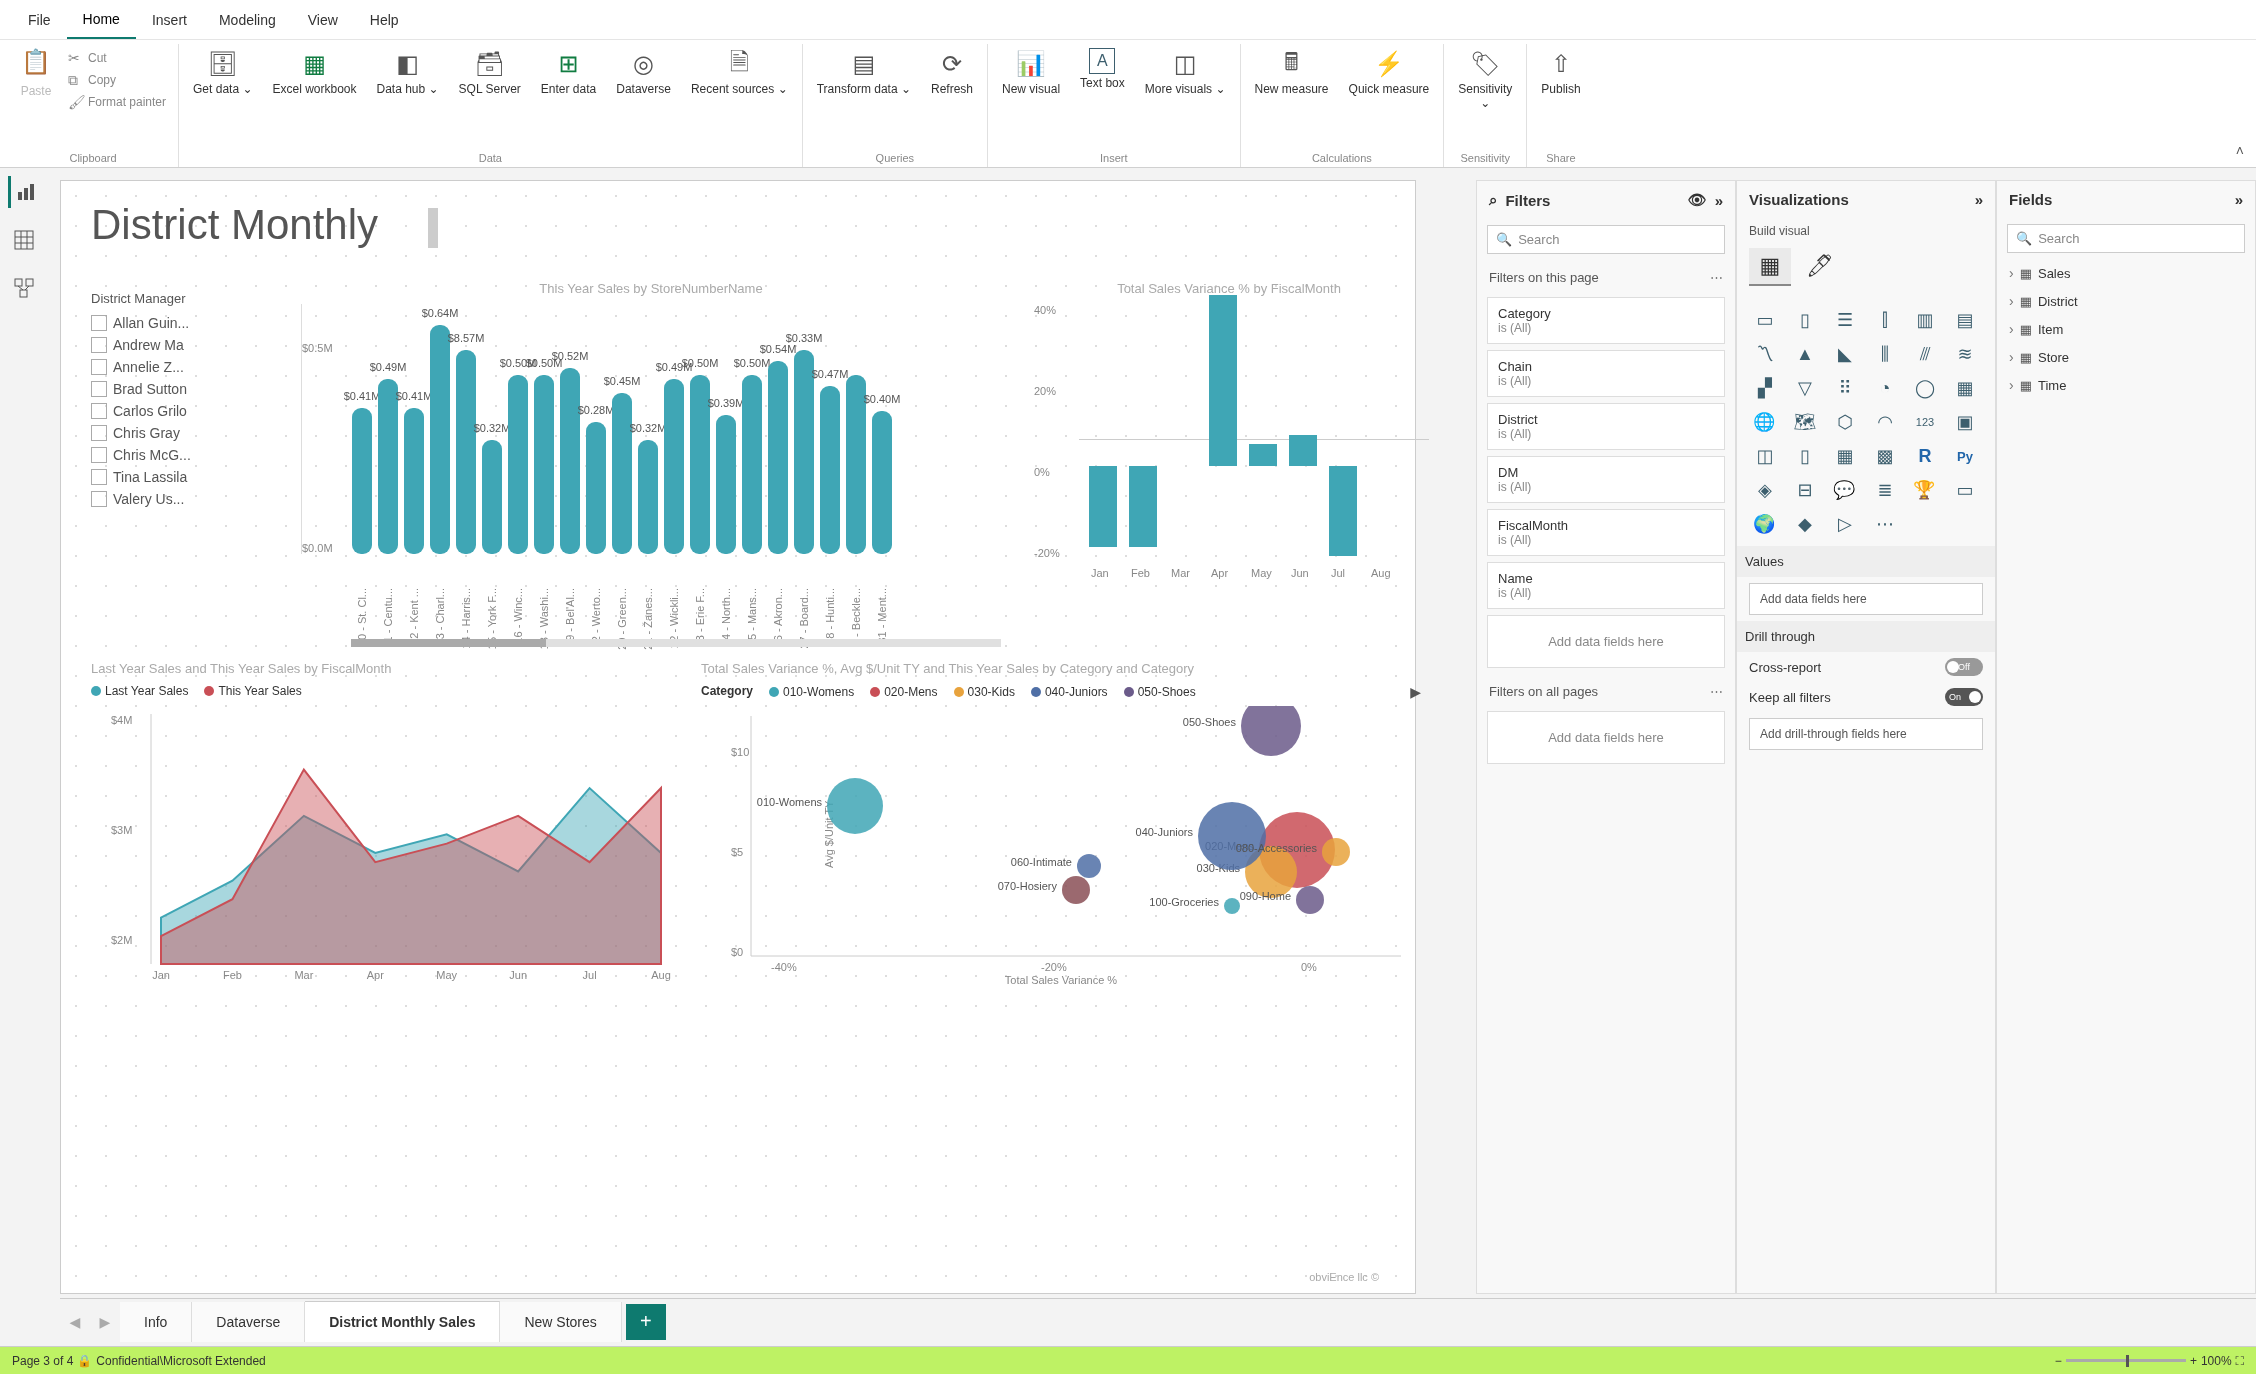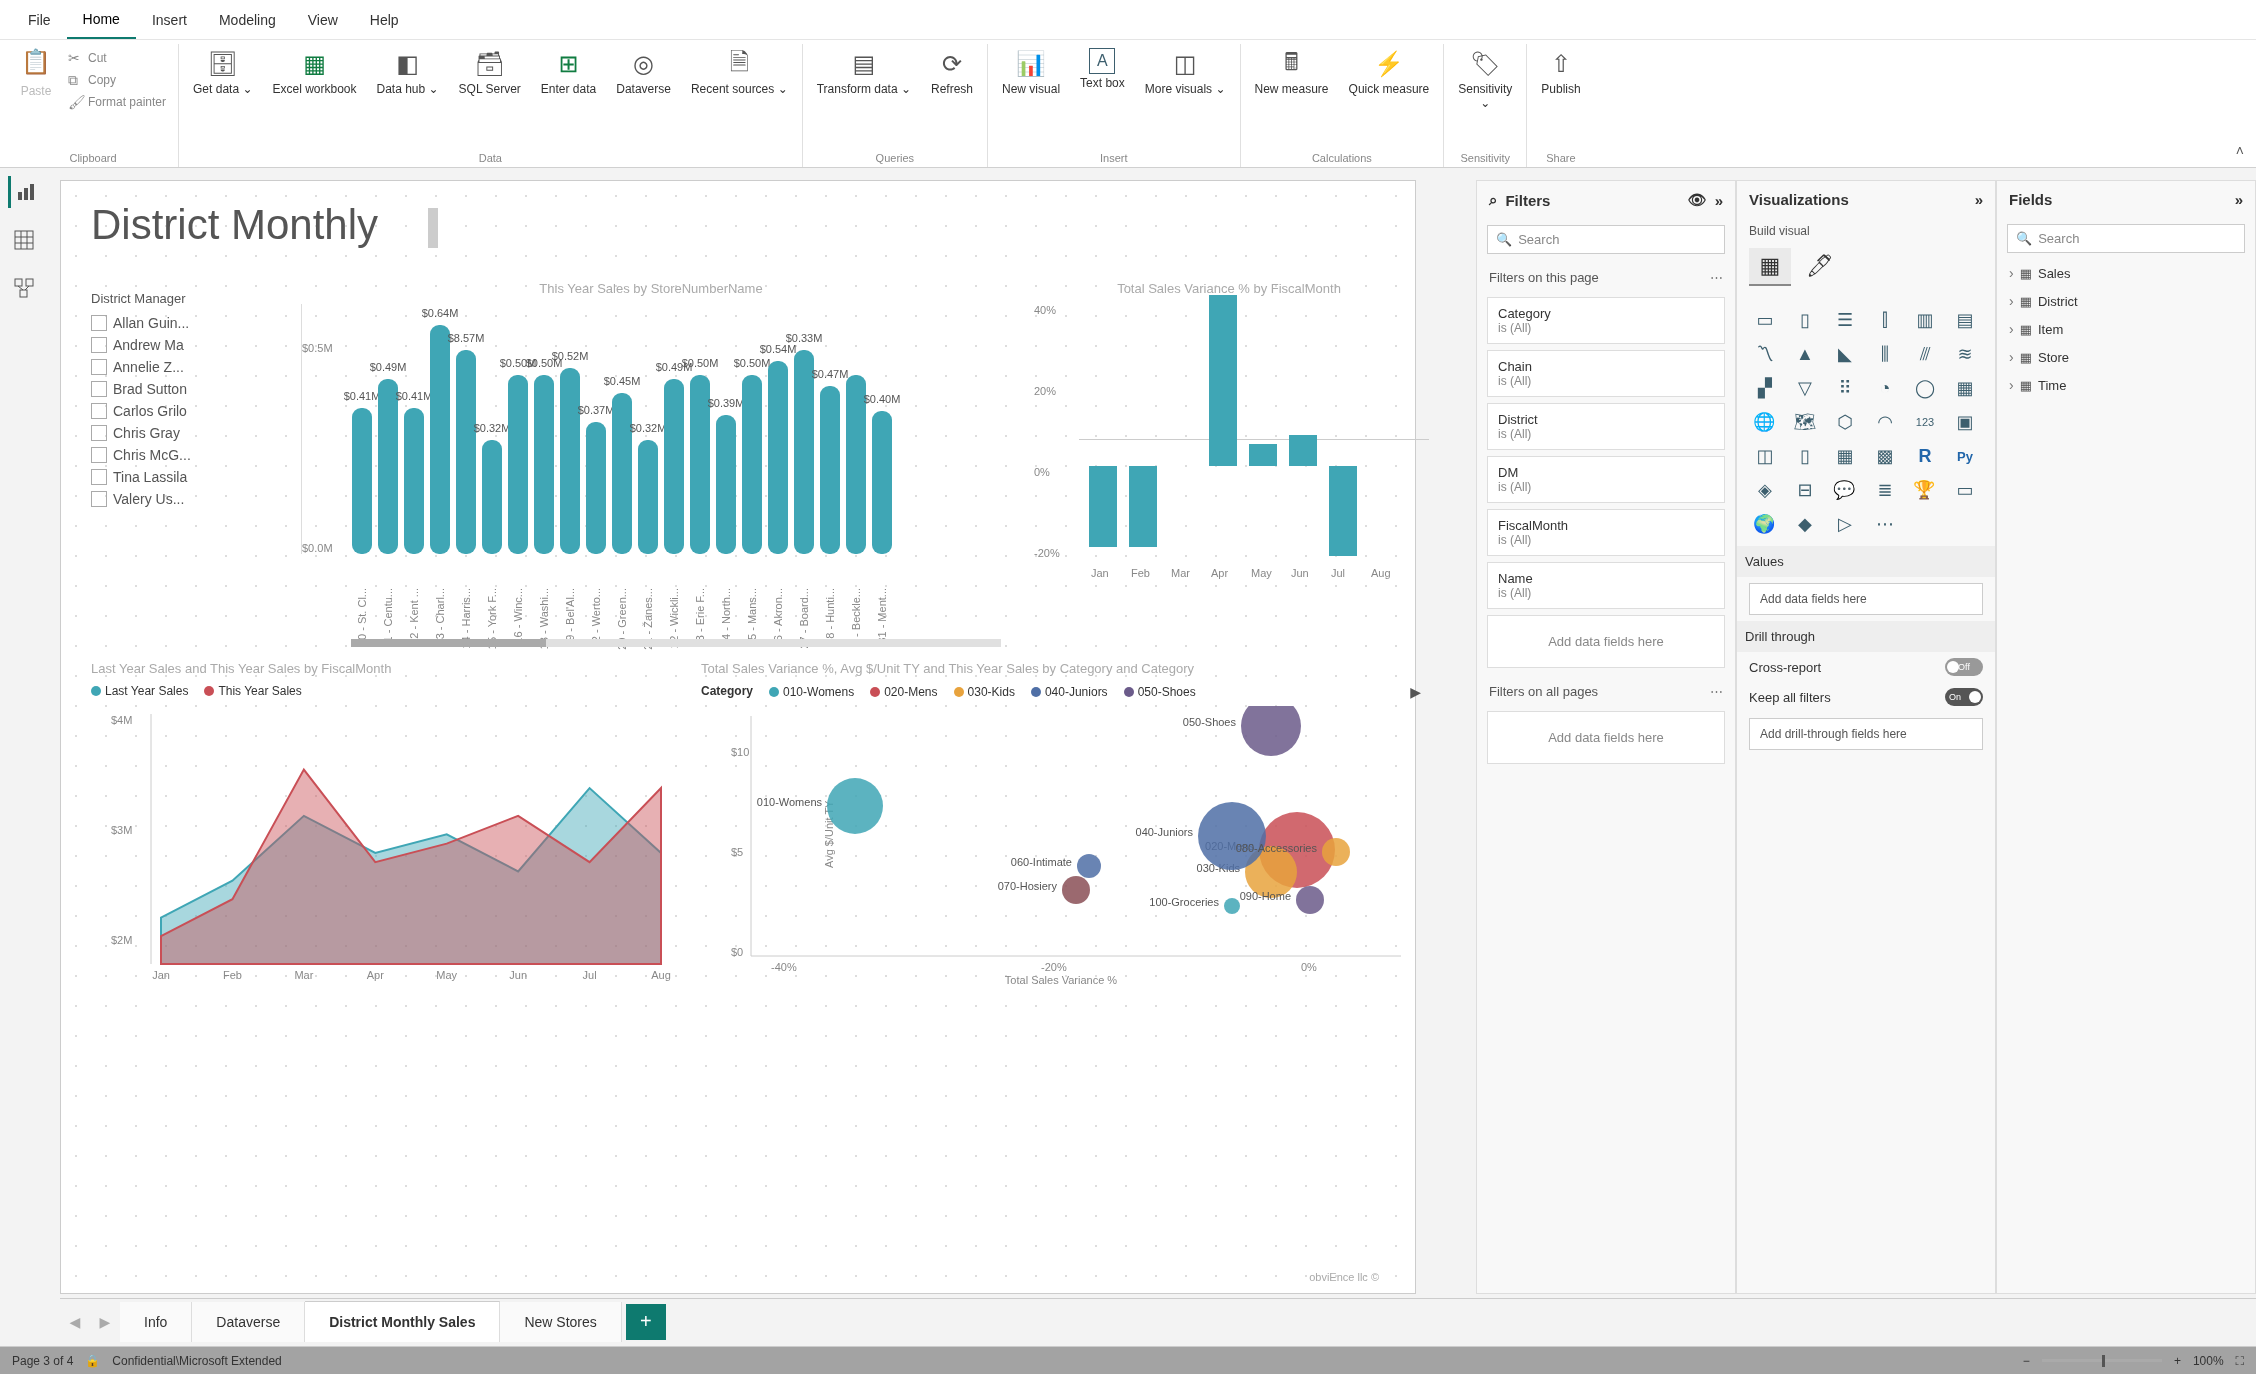--- a/index.html
+++ b/index.html
@@ -111,21 +111,21 @@
 .field-ico { font-size: 13px; color: #555;}
 
 
 .page-tabs { position: absolute; left: 60px; right: 0; bottom: 30px; height: 46px; background: #f3f3f3; display: flex; align-items: center; border-top: 1px solid #ccc;}
 .tab-nav { width: 30px; text-align: center; color: #aaa; font-size: 14px;}
 .page-tab { padding: 12px 24px; font-size: 14px; border-right: 1px solid #ddd; background: #fafafa; cursor: pointer;}
 .page-tab.active { background: #fff; font-weight: 600; border-top: 1px solid #ccc;}
 .add-tab { width: 40px; height: 36px; background: #0e7a6f; color: #fff; display: flex; align-items: center; justify-content: center; font-size: 20px; margin-left: 4px;}
 
 
-.status-bar { position: absolute; left: 0; right: 0; bottom: 0; height: 28px; background: #a3a3a3; border-top: 1px solid #ccc; display: flex; align-items: center; padding: 0 12px; font-size: 12px; gap: 12px;}
+.status-bar { position: absolute; left: 0; right: 0; bottom: 0; height: 28px; background: #bef264; border-top: 1px solid #ccc; display: flex; align-items: center; padding: 0 12px; font-size: 12px; gap: 4px;}
 .status-bar .spacer { flex: 1;}
 .zoom-slider { width: 120px; height: 3px; background: #aaa; position: relative;}
 .zoom-slider::after { content: ""; position: absolute; left: 50%; top: -4px; width: 3px; height: 12px; background: #555;}
 
 svg text { font-family: "Segoe UI", sans-serif;}
 </style>
 </head>
 <body>
 
 <div class="menubar">
@@ -345,21 +345,21 @@
         </div>
         <div class="bar" style="height: 71.4286%;">
           <div class="bar-val">$0.50M</div>
           <div class="bar-xlabel">18 - Washi...</div>
         </div>
         <div class="bar" style="height: 74.2857%;">
           <div class="bar-val">$0.52M</div>
           <div class="bar-xlabel">19 - Bel'Al...</div>
         </div>
         <div class="bar" style="height: 52.8571%;">
-          <div class="bar-val">$0.37M</div>
+          <div class="bar-val">$0.28M</div>
           <div class="bar-xlabel">2 - Werto...</div>
         </div>
         <div class="bar" style="height: 64.2857%;">
           <div class="bar-val">$0.45M</div>
           <div class="bar-xlabel">20 - Green...</div>
         </div>
         <div class="bar" style="height: 45.7143%;">
           <div class="bar-val">$0.32M</div>
           <div class="bar-xlabel">21 - Žanes...</div>
         </div>

